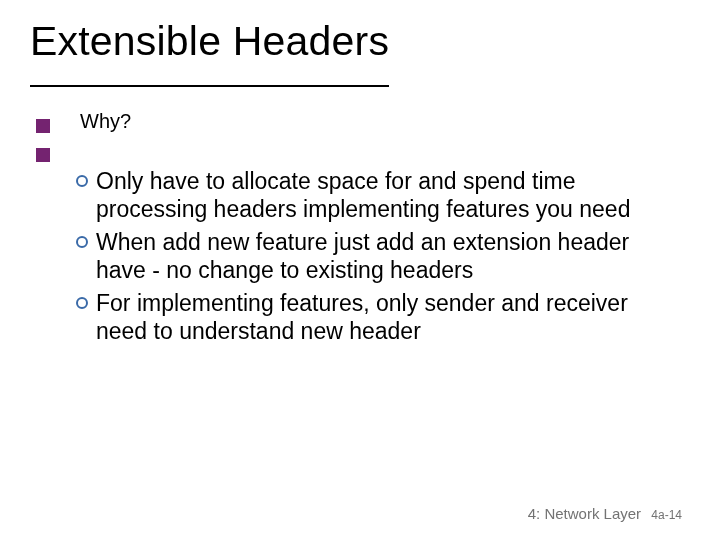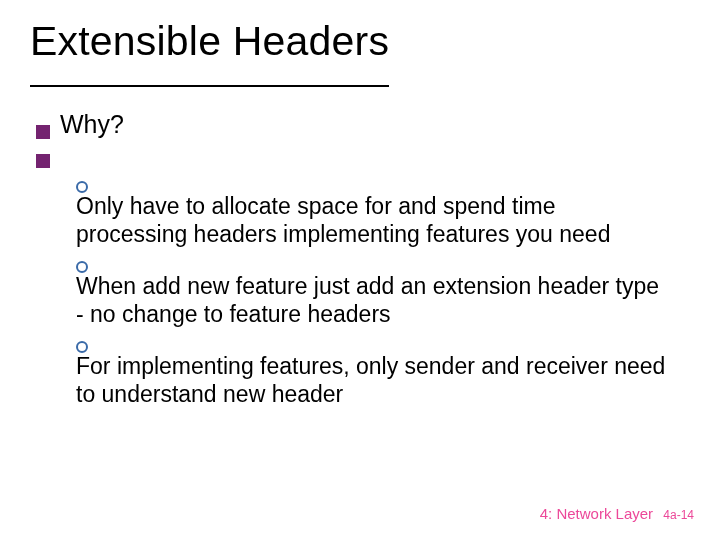--- a/index.html
+++ b/index.html
@@ -24,57 +24,57 @@
     font-weight: 400;
     letter-spacing: 0.2px;
     border-bottom: 2px solid #000;
     padding-bottom: 20px;
     margin-bottom: 22px;
     width: fit-content;
   }
   .lvl1 {
     display: flex;
     align-items: flex-end;
-    font-size: 25px;
+    font-size: 20px;
     margin: 4px 0 6px 6px;
     line-height: 1.2;
+    gap: 20px;
   }
   .lvl1 .bullet-sq {
     flex: 0 0 auto;
     width: 14px;
     height: 14px;
     background: #742370;
     margin-top: 9px;
     margin-right: 10px;
   }
   .lvl2 {
     display: flex;
     align-items: flex-start;
     font-size: 23px;
     margin: 2px 0 6px 46px;
     padding-right: 20px;
     line-height: 1.2;
-    flex-direction: column;
   }
   .lvl2 .bullet-circ {
     flex: 0 0 auto;
     width: 12px;
     height: 12px;
     border: 2px solid #3a6aa8;
     border-radius: 50%;
     margin-top: 7px;
     margin-right: 8px;
     box-sizing: border-box;
   }
   .footer {
     position: absolute;
-    right: 26px;
+    right: 38px;
     bottom: 18px;
     font-size: 15px;
-    color: #ec4899;
+    color: #737373;
   }
   .footer .pg {
     font-size: 12px;
     margin-left: 6px;
   }
 </style>
 </head>
 <body>
 
 <div class="slide">
@@ -91,21 +91,21 @@
   </div>
 
   <div class="lvl2">
     <span class="bullet-circ"></span>
     <span>Only have to allocate space for and spend time processing  headers implementing features you need</span>
   </div>
 
 
   <div class="lvl2">
     <span class="bullet-circ"></span>
-    <span>When add new feature just add an extension header type - no change to feature headers</span>
+    <span>When add new feature just add an extension header have - no change to existing headers</span>
   </div>
 
   <div class="lvl2">
     <span class="bullet-circ"></span>
     <span>For implementing features, only sender and receiver need to understand new header</span>
   </div>
 
   <div class="footer">
     <span>4: Network Layer</span>
     <span class="pg">4a-14</span>

